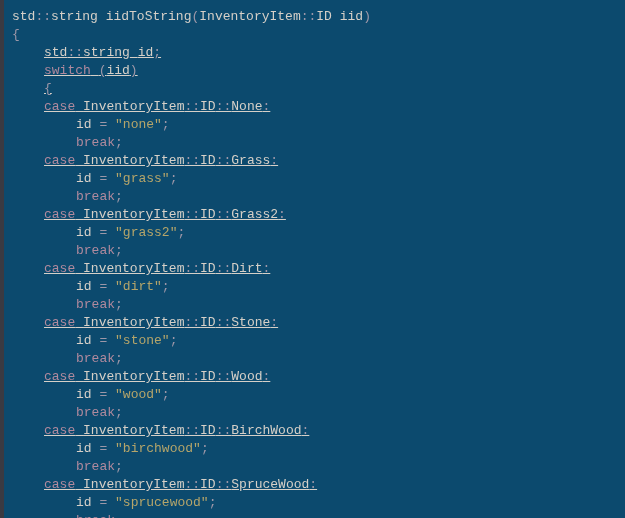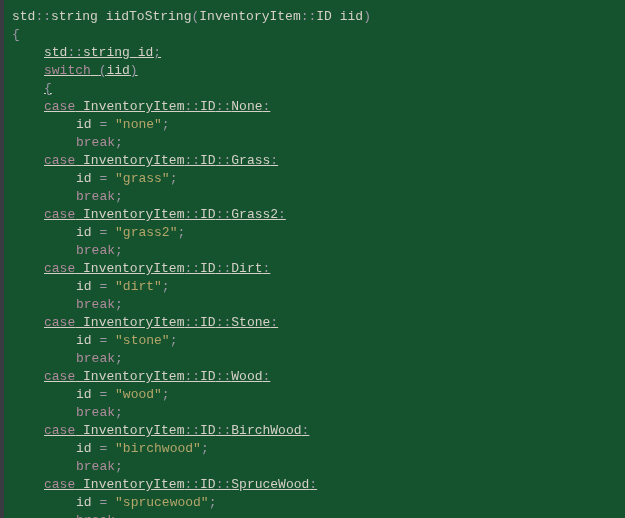--- a/index.html
+++ b/index.html
@@ -10,21 +10,21 @@
     overflow: hidden;
     background: #1e1e24;
     font-family: "Menlo", "Consolas", "Courier New", monospace;
     font-size: 13px;
     line-height: 18px;
   }
   .editor {
     display: flex;
     width: 625px;
     height: 518px;
-    background: #14532d;
+    background: #0c4a6e;
   }
   .gutter {
     width: 4px;
     background: #3a3a42;
     flex-shrink: 0;
   }
   .code {
     padding: 8px 0 0 8px;
     white-space: pre;
     color: #d6d0c8;

